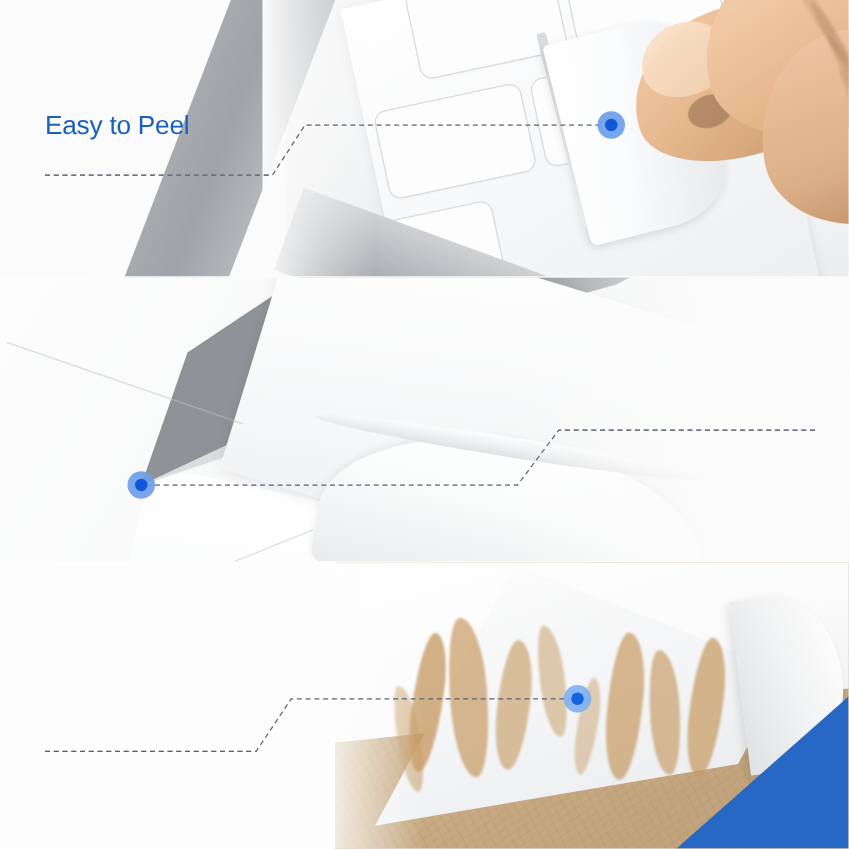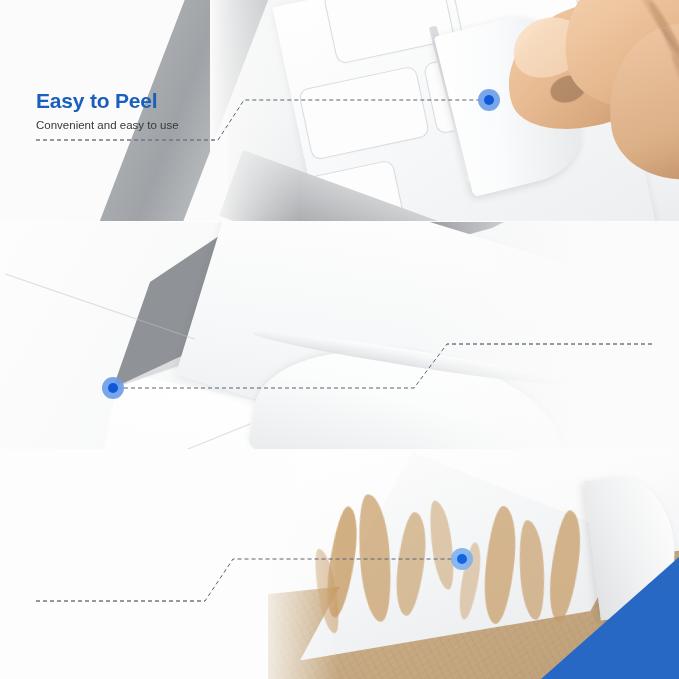--- a/index.html
+++ b/index.html
@@ -16,21 +16,21 @@
   .panel { position:absolute; left:0; width:679px; overflow:hidden; background:#fbfbfb; }
   #panel-1 { top:0;   height:222px; }
   #panel-2 { top:222px; height:228px; }
   #panel-3 { top:450px; height:229px; }
 
   .panel-divider { position:absolute; left:0; width:679px; height:1px; background:#fdfdfd; }
 
   
   .callout { position:absolute; z-index:40; }
   .callout .headline {
-    font-size:21px; font-weight:bold; color:#1b5fbd;
+    font-size:21px; font-weight:normal; color:#1b5fbd;
     letter-spacing:-0.2px; line-height:1.05; white-space:nowrap;
   }
   .callout .subline {
     font-size:11.5px; color:#37383a; line-height:1.42; margin-top:5px;
     white-space:nowrap;
   }
 
   #callout-1 { left:36px; top:90px; }
 
   
@@ -266,21 +266,20 @@
         <div class="p1-knuckle k1"></div>
         <div class="p1-knuckle k2"></div>
         <div class="p1-knuckle k3"></div>
         <div class="p1-knuckle k4"></div>
       </div>
       <div class="p1-fade-left"></div>
     </div>
 
     <div class="callout" id="callout-1">
       <div class="headline">Easy to Peel</div>
-      <div class="subline">Convenient and easy to use</div>
     </div>
   </div>
 
   <div class="panel-divider" style="top:221px;"></div>
 
   <div class="panel" id="panel-2">
     <div id="art-2">
       <div class="p2-bg"></div>
       <div class="p2-sheet-low"></div>
       <svg class="p2-wedge" viewBox="0 0 679 228" preserveAspectRatio="none">

